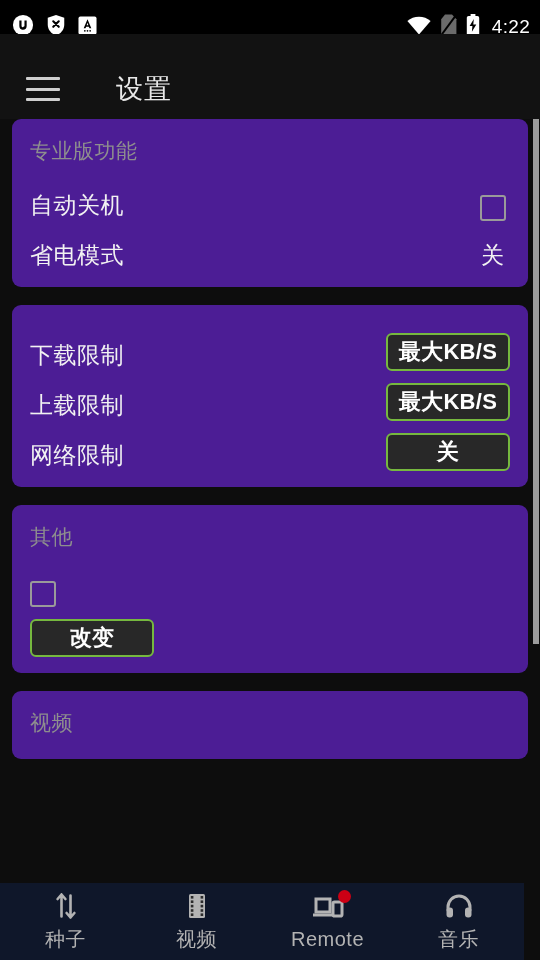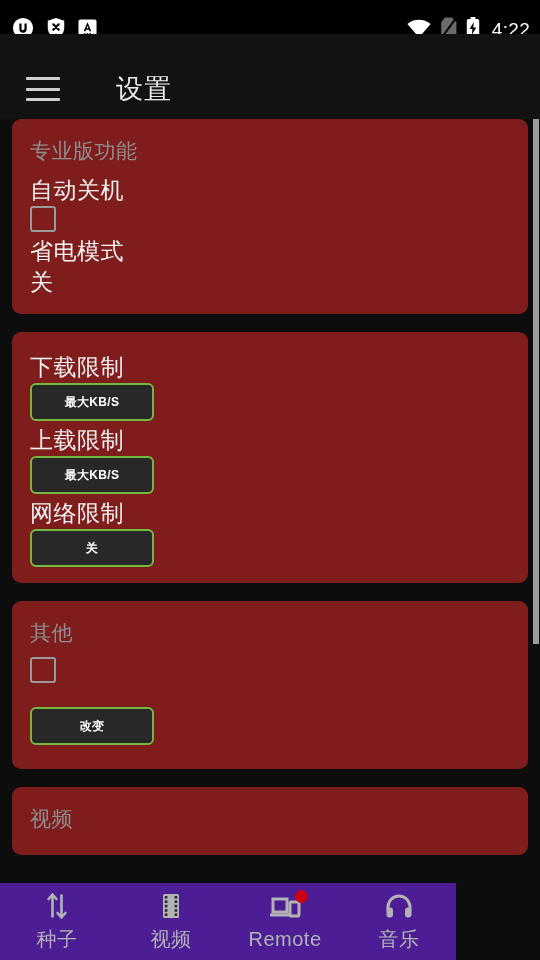--- a/index.html
+++ b/index.html
@@ -7,21 +7,21 @@
     width:540px; height:960px;
     background:#0d0d0d;
     font-family:"Liberation Sans","DejaVu Sans",sans-serif;
     overflow:hidden;
   }
   .screen{position:relative;width:540px;height:960px;background:#0d0d0d;overflow:hidden;}
 
   
   .statusbar{
     position:absolute;top:0;left:0;width:540px;height:50px;
-    background:#000;display:flex;align-items:flex-start;padding:17px 10px 0 12px;
+    background:#000;display:flex;align-items:center;padding:4px 10px 0 12px;
   }
   .sb-left{display:flex;align-items:center;gap:12px;}
   .sb-right{margin-left:auto;display:flex;align-items:center;gap:9px;}
   .sb-time{color:#fff;font-size:19px;letter-spacing:.3px;margin-left:3px;}
   .sb-ico{display:block;}
 
   
   .appbar{
     position:absolute;top:34px;left:0;width:540px;height:110px;
     background:#121212;display:flex;align-items:center;
@@ -30,53 +30,52 @@
              flex-direction:column;justify-content:space-between;cursor:pointer;}
   .hamburger i{display:block;height:3px;background:#cfcfcf;border-radius:1px;}
   .appbar-title{color:#e8e8e8;font-size:27px;margin-left:56px;letter-spacing:1px;}
 
   
   .content{
     position:absolute;top:119px;left:0;width:540px;height:764px;
     background:#0d0d0d;overflow:hidden;
   }
   .card{
-    background:#7f1d1d;border-radius:9px;margin:0 12px 18px 12px;
+    background:#4c1d95;border-radius:9px;margin:0 12px 18px 12px;
     padding:18px 18px 14px 18px;
   }
   .card-title{color:#8e8e8e;font-size:21px;margin-bottom:8px;letter-spacing:.5px;}
   .row{
-    display:flex;align-items:flex-start;min-height:50px;
+    display:flex;align-items:flex-end;min-height:50px;
     padding:2px 0;
-    flex-direction:column;
   }
   .row-label{color:#f2f2f2;font-size:23px;letter-spacing:.5px;flex:1;}
   .row-value{color:#f2f2f2;font-size:23px;padding-right:6px;}
 
   .checkbox{
     width:26px;height:26px;border:2px solid #9a9a9a;border-radius:3px;
     background:transparent;margin-right:4px;cursor:pointer;
   }
   .gbtn{
     min-width:124px;height:38px;border:2px solid #76b83f;border-radius:6px;
-    background:#282828;color:#ffffff;font-size:12px;font-weight:bold;
+    background:#282828;color:#ffffff;font-size:22px;font-weight:bold;
     display:flex;align-items:center;justify-content:center;
     cursor:pointer;padding:0 10px;letter-spacing:.3px;
   }
 
   
   .scrollbar{
     position:absolute;right:1px;top:0px;width:6px;height:525px;
     background:#9d9d9d;border-radius:0px;
   }
 
   
   .bottomnav{
-    position:absolute;bottom:0;left:0;width:456px;height:77px;
-    background:#4c1d95;display:flex;
+    position:absolute;bottom:0;left:0;width:524px;height:77px;
+    background:#0f172a;display:flex;
   }
   .navitem{
     flex:1;display:flex;flex-direction:column;align-items:center;
     justify-content:center;gap:5px;cursor:pointer;position:relative;
   }
   .navlabel{color:#b3b3b3;font-size:20px;letter-spacing:.5px;}
   .navicon{height:30px;display:flex;align-items:center;justify-content:center;position:relative;}
   .badge{
     position:absolute;width:13px;height:13px;border-radius:50%;
     background:#cc0014;top:-3px;right:-6px;

